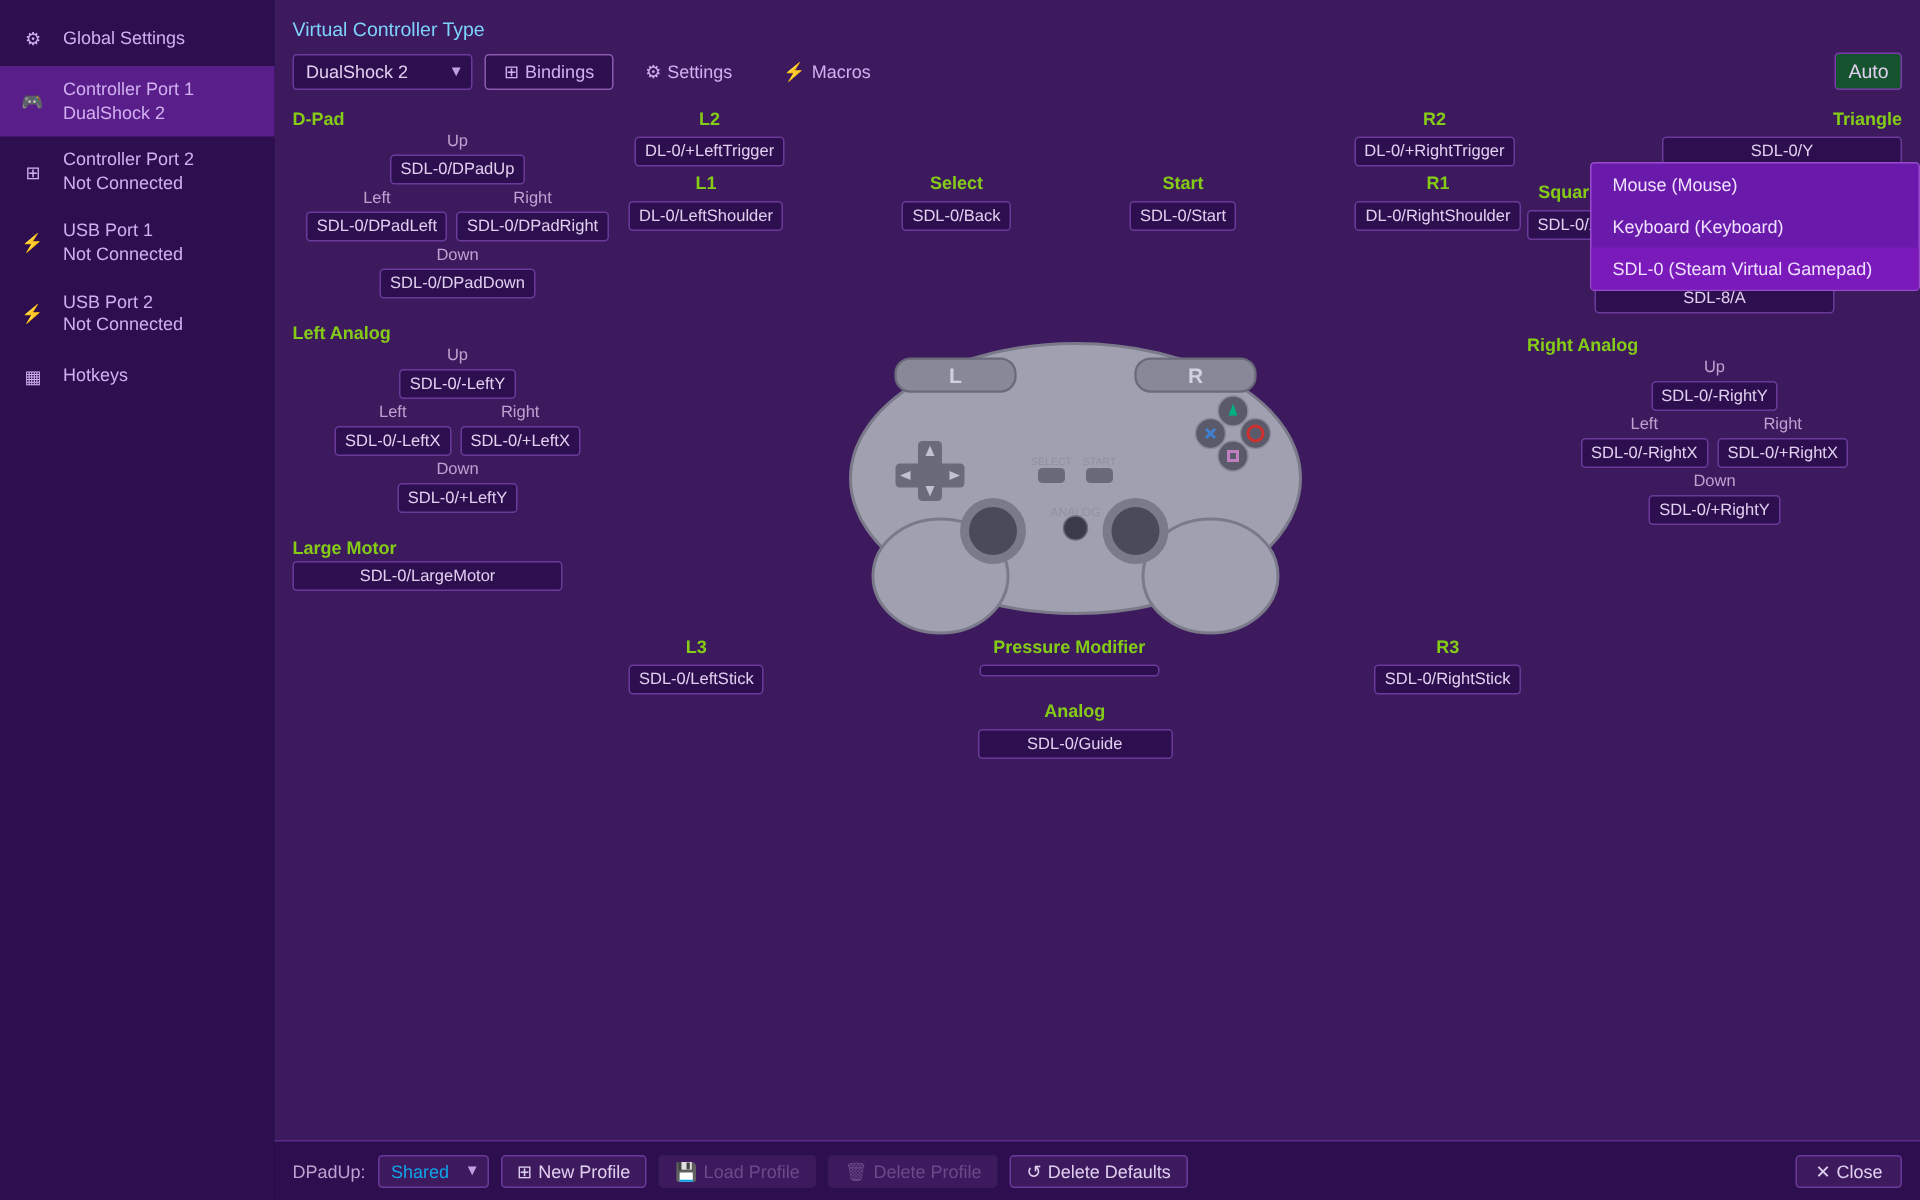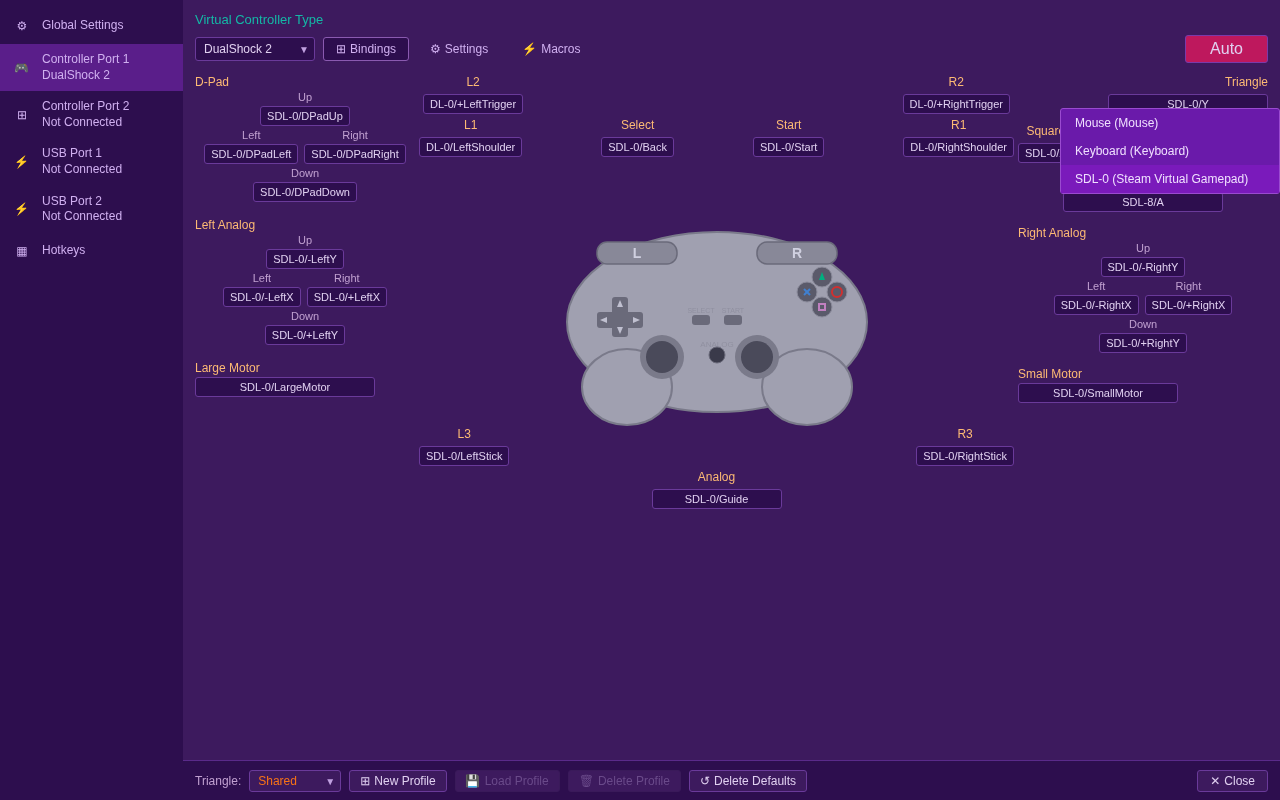--- a/index.html
+++ b/index.html
@@ -50,21 +50,21 @@
       position: absolute;
       left: 183px; top: 0; right: 0; bottom: 40px;
       background: #3d1a5e;
       padding: 12px;
       overflow: hidden;
     }
 
     
     .vc-type-header {
       font-size: 13px;
-      color: #14b8a6;
+      color: #7dd3fc;
       margin-bottom: 8px;
     }
 
     .toolbar {
       display: flex;
       align-items: center;
       gap: 8px;
       margin-bottom: 12px;
     }
 
@@ -102,33 +102,33 @@
       font-size: 12px;
       border-radius: 3px;
       display: flex;
       align-items: center;
       gap: 4px;
     }
     .tab-btn.active { border-color: #8a5ab0; background: #2d0e4e; }
 
     .auto-btn {
       margin-left: auto;
-      background: #be185d;
+      background: #14532d;
       border: 1px solid #7a3aaa;
       color: #e0d0f0;
-      padding: 4px 24px;
-      cursor: pointer;
-      font-size: 16px;
+      padding: 4px 8px;
+      cursor: pointer;
+      font-size: 13px;
       border-radius: 3px;
     }
 
     .section-title {
       font-size: 12px;
-      color: #fdba74;
-      font-weight: normal;
+      color: #84cc16;
+      font-weight: bold;
       margin-bottom: 2px;
     }
 
     .binding-label {
       font-size: 11px;
       color: #c0a0d0;
     }
 
     .binding-input {
       background: #2d0e4e;
@@ -170,23 +170,23 @@
       color: #c0a0d0;
       font-size: 12px;
     }
 
     .profile-select-wrap {
       position: relative;
       display: inline-block;
     }
     .profile-select {
       background: #3d1a5e;
-      color: #f97316;
+      color: #0ea5e9;
       border: 1px solid #6a3a9a;
-      padding: 3px 40px 3px 8px;
+      padding: 3px 22px 3px 8px;
       font-size: 12px;
       appearance: none;
       cursor: pointer;
       border-radius: 3px;
     }
 
     .profile-btn {
       background: #3d1a5e;
       border: 1px solid #6a3a9a;
       color: #e0d0f0;
@@ -450,20 +450,24 @@
           <text x="196" y="146" text-anchor="middle" font-size="7" fill="#9090a0">START</text>
         </svg>
       </div>
 
       <div style="display:flex;gap:8px;width:100%;justify-content:space-between;padding:0 4px;">
         <div class="trig-col">
           <span class="section-title">L3</span>
           <div class="binding-input">SDL-0/LeftStick</div>
         </div>
         <div class="trig-col">
+          <span class="section-title">Pressure Modifier</span>
+          <div class="binding-input" style="min-width:120px;"></div>
+        </div>
+        <div class="trig-col">
           <span class="section-title">R3</span>
           <div class="binding-input">SDL-0/RightStick</div>
         </div>
       </div>
 
       <div style="display:flex;flex-direction:column;align-items:center;gap:3px;margin-top:4px;">
         <span class="section-title">Analog</span>
         <div class="binding-input" style="min-width:130px;">SDL-0/Guide</div>
       </div>
     </div>
@@ -508,37 +512,33 @@
               <div class="binding-input">SDL-0/+RightX</div>
             </div>
           </div>
           <div class="col-center">
             <span class="binding-label">Down</span>
             <div class="binding-input">SDL-0/+RightY</div>
           </div>
         </div>
       </div>
 
-      <div style="margin-top:8px;">
-        <div class="section-title">Small Motor</div>
-        <div class="binding-input">SDL-0/SmallMotor</div>
-      </div>
     </div>
 
   </div>
 </div>
 
 <div class="dropdown-menu">
   <div class="dropdown-item">Mouse (Mouse)</div>
   <div class="dropdown-item">Keyboard (Keyboard)</div>
   <div class="dropdown-item selected">SDL-0 (Steam Virtual Gamepad)</div>
 </div>
 
 <div class="profile-bar">
-  <span class="profile-label">Triangle:</span>
+  <span class="profile-label">DPadUp:</span>
   <div class="profile-select-wrap">
     <select class="profile-select">
       <option>Shared</option>
       <option>Default</option>
       <option>Custom</option>
     </select>
     <span class="select-arrow">▼</span>
   </div>
   <button class="profile-btn">
     <span>⊞</span>

